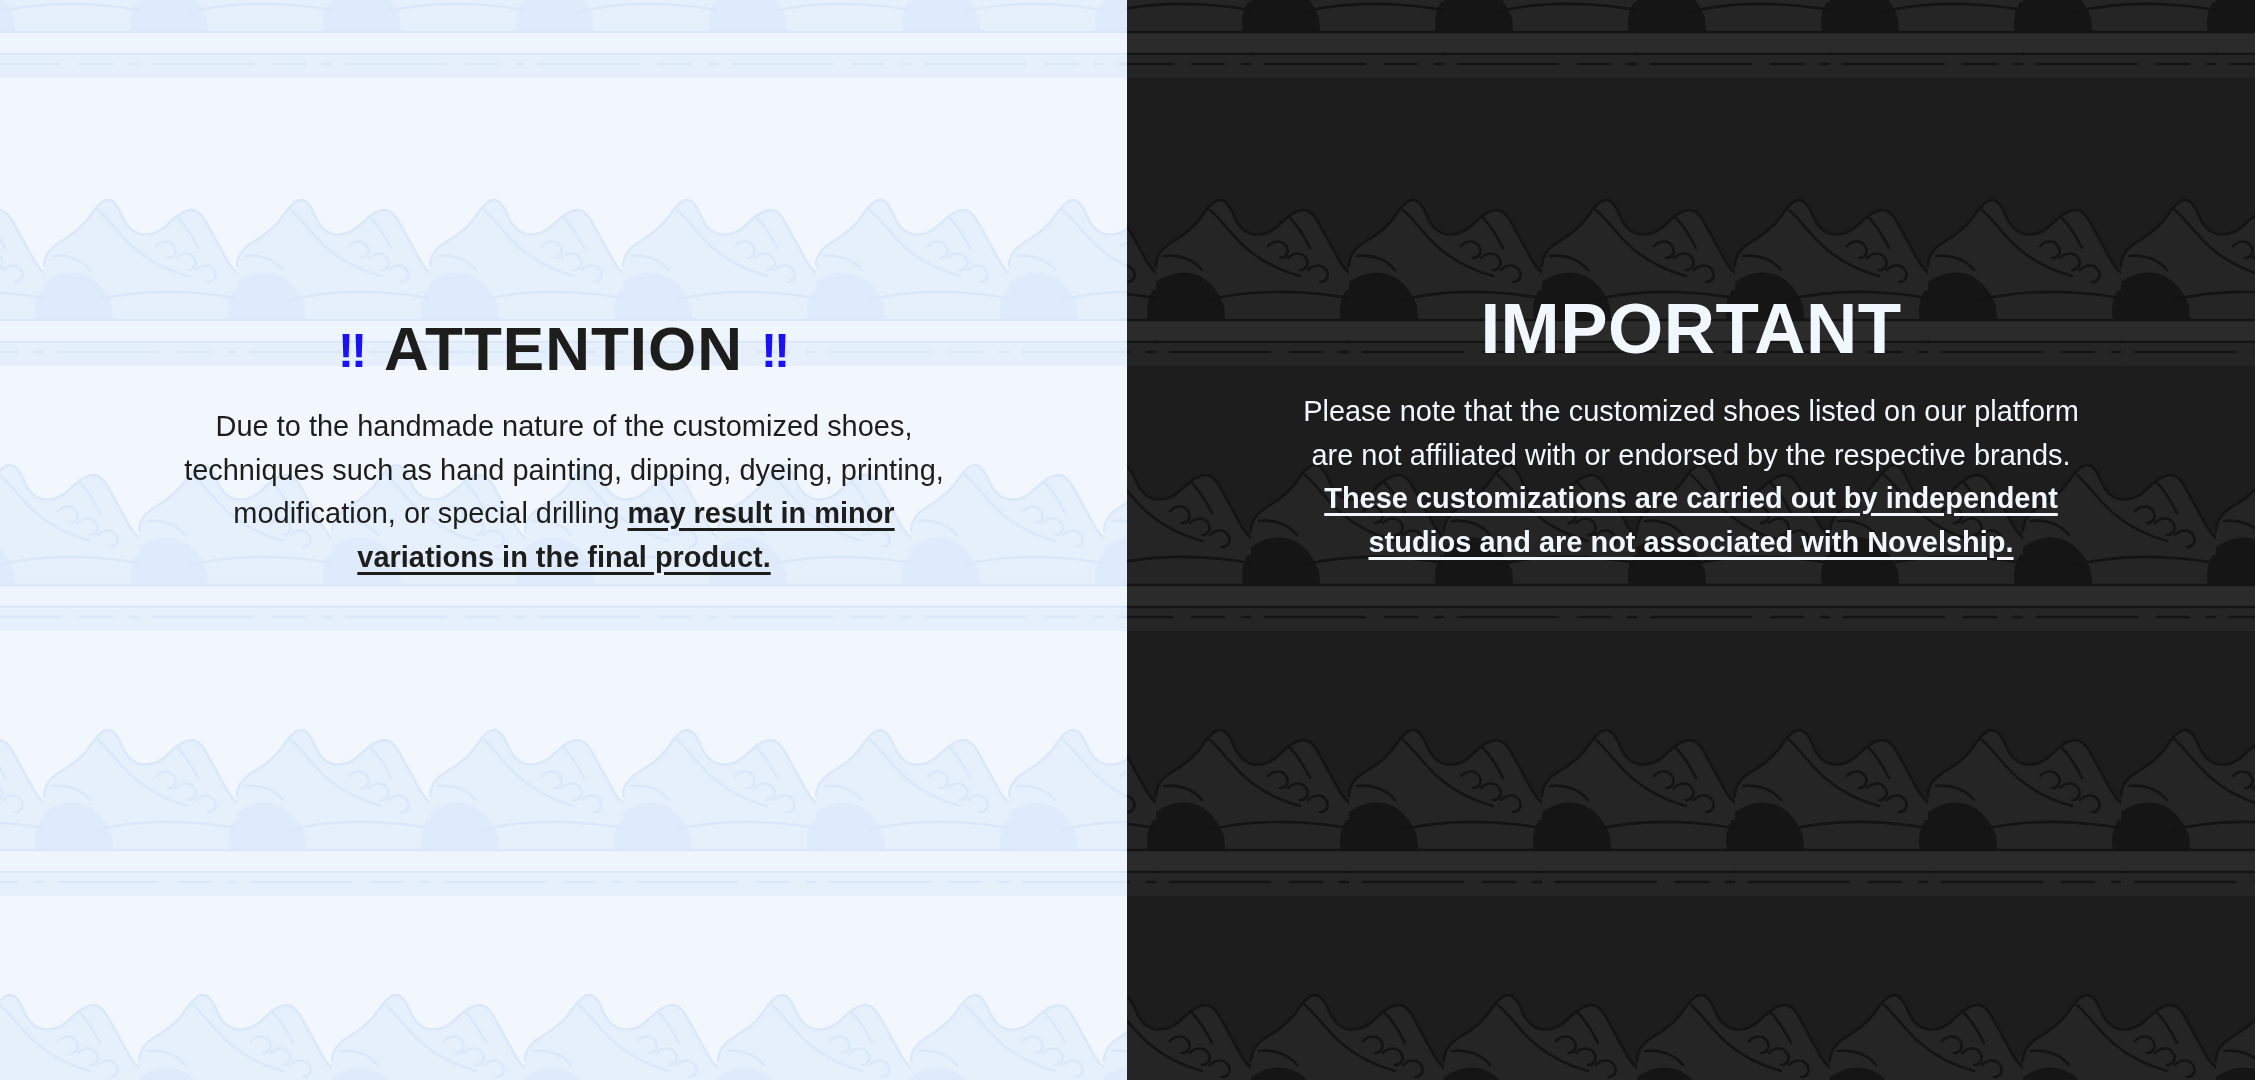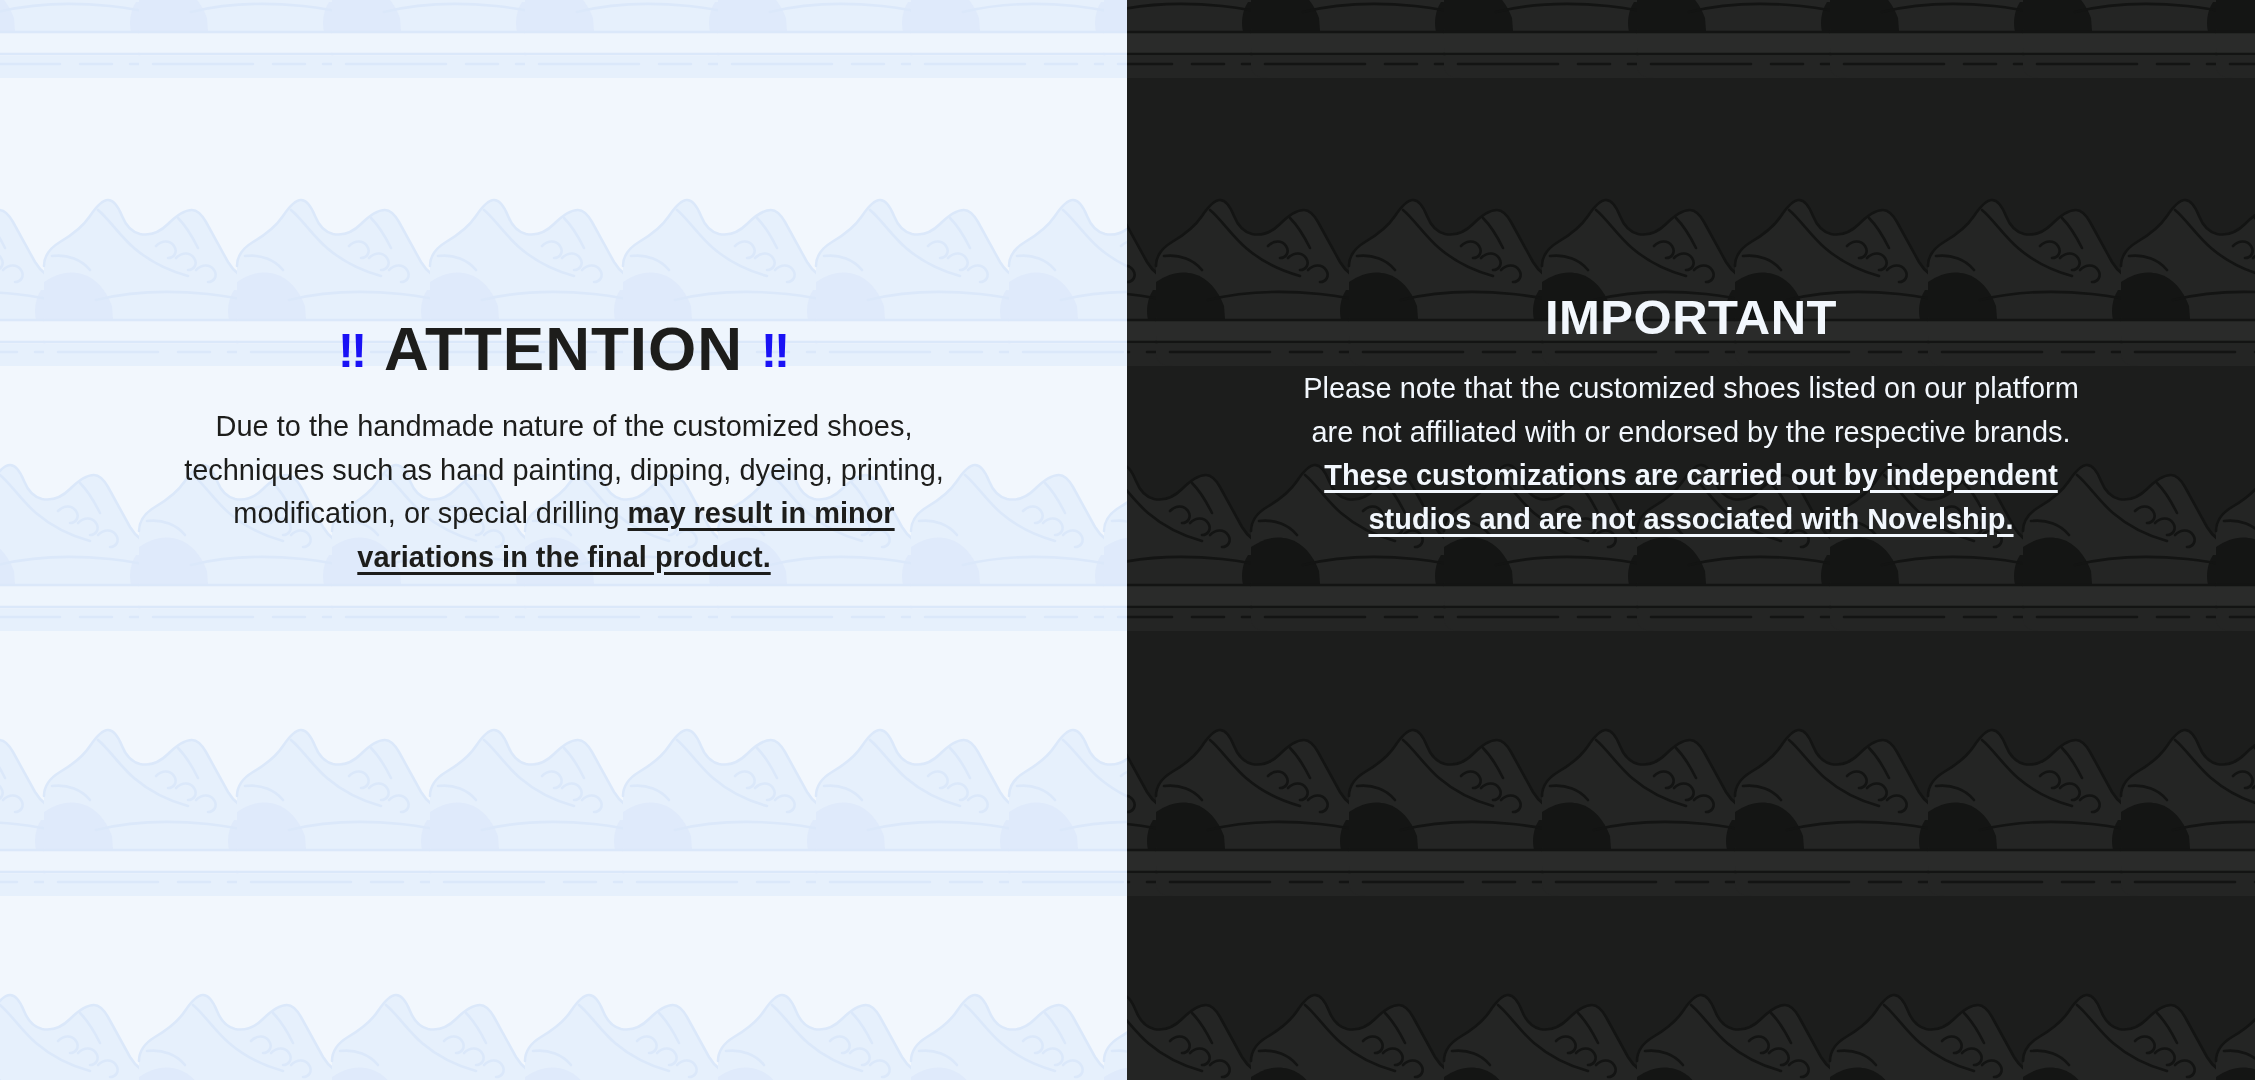--- a/index.html
+++ b/index.html
@@ -65,21 +65,21 @@
     transform: scaleX(1.0);
   }
   .heading-left .bang {
     color: #1a12f5;
     font-size: 48px;
     vertical-align: 3px;
     letter-spacing: -1px;
     font-weight: 700;
   }
   .heading-right {
-    font-size: 49px;
+    font-size: 71px;
     color: #f2f7fd;
     line-height: 1.03;
     letter-spacing: 0.5px;
   }
 
   
   .body-copy {
     margin: 0 auto;
     font-family: "Liberation Sans", sans-serif;
     font-weight: 400;

